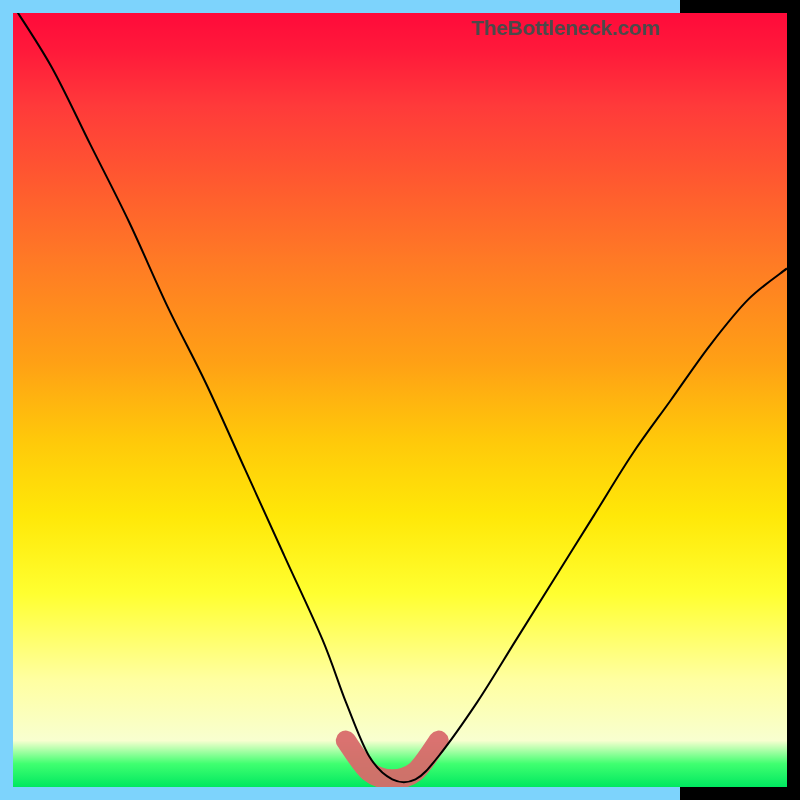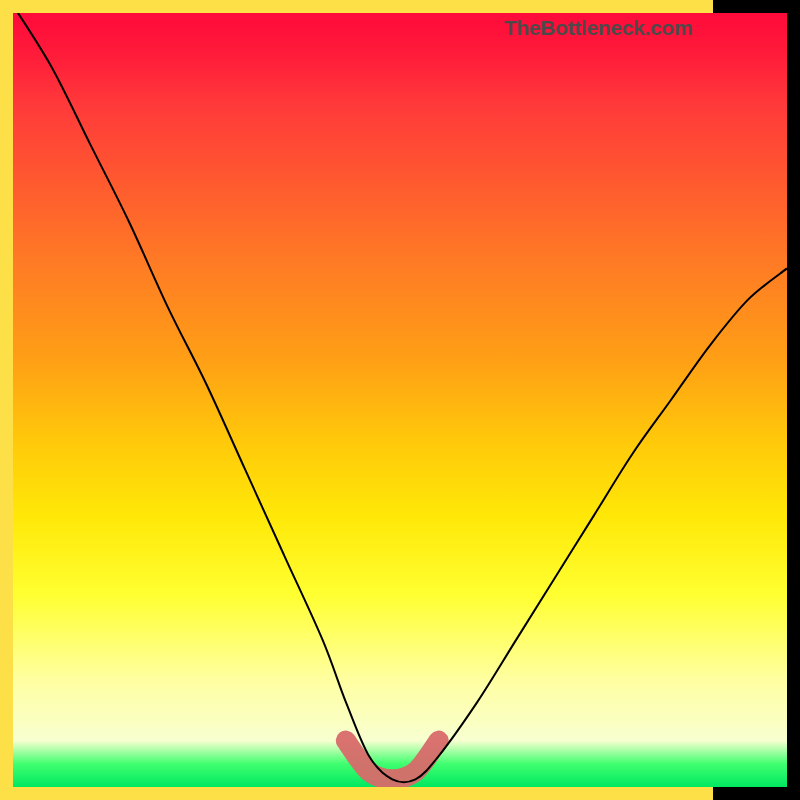--- a/index.html
+++ b/index.html
@@ -8,22 +8,21 @@
     width: 800px;
     height: 800px;
     background: #000;
     overflow: hidden;
     font-family: Arial, Helvetica, sans-serif;
   }
   .frame {
     position: relative;
     width: 680px;
     height: 800px;
-    background: #fde047;
-    padding-left: 33px;
+    background: #7dd3fc;
   }
   .plot-area {
     position: absolute;
     left: 13px;
     top: 13px;
     width: 774px;
     height: 774px;
     overflow: hidden;
   }
   

